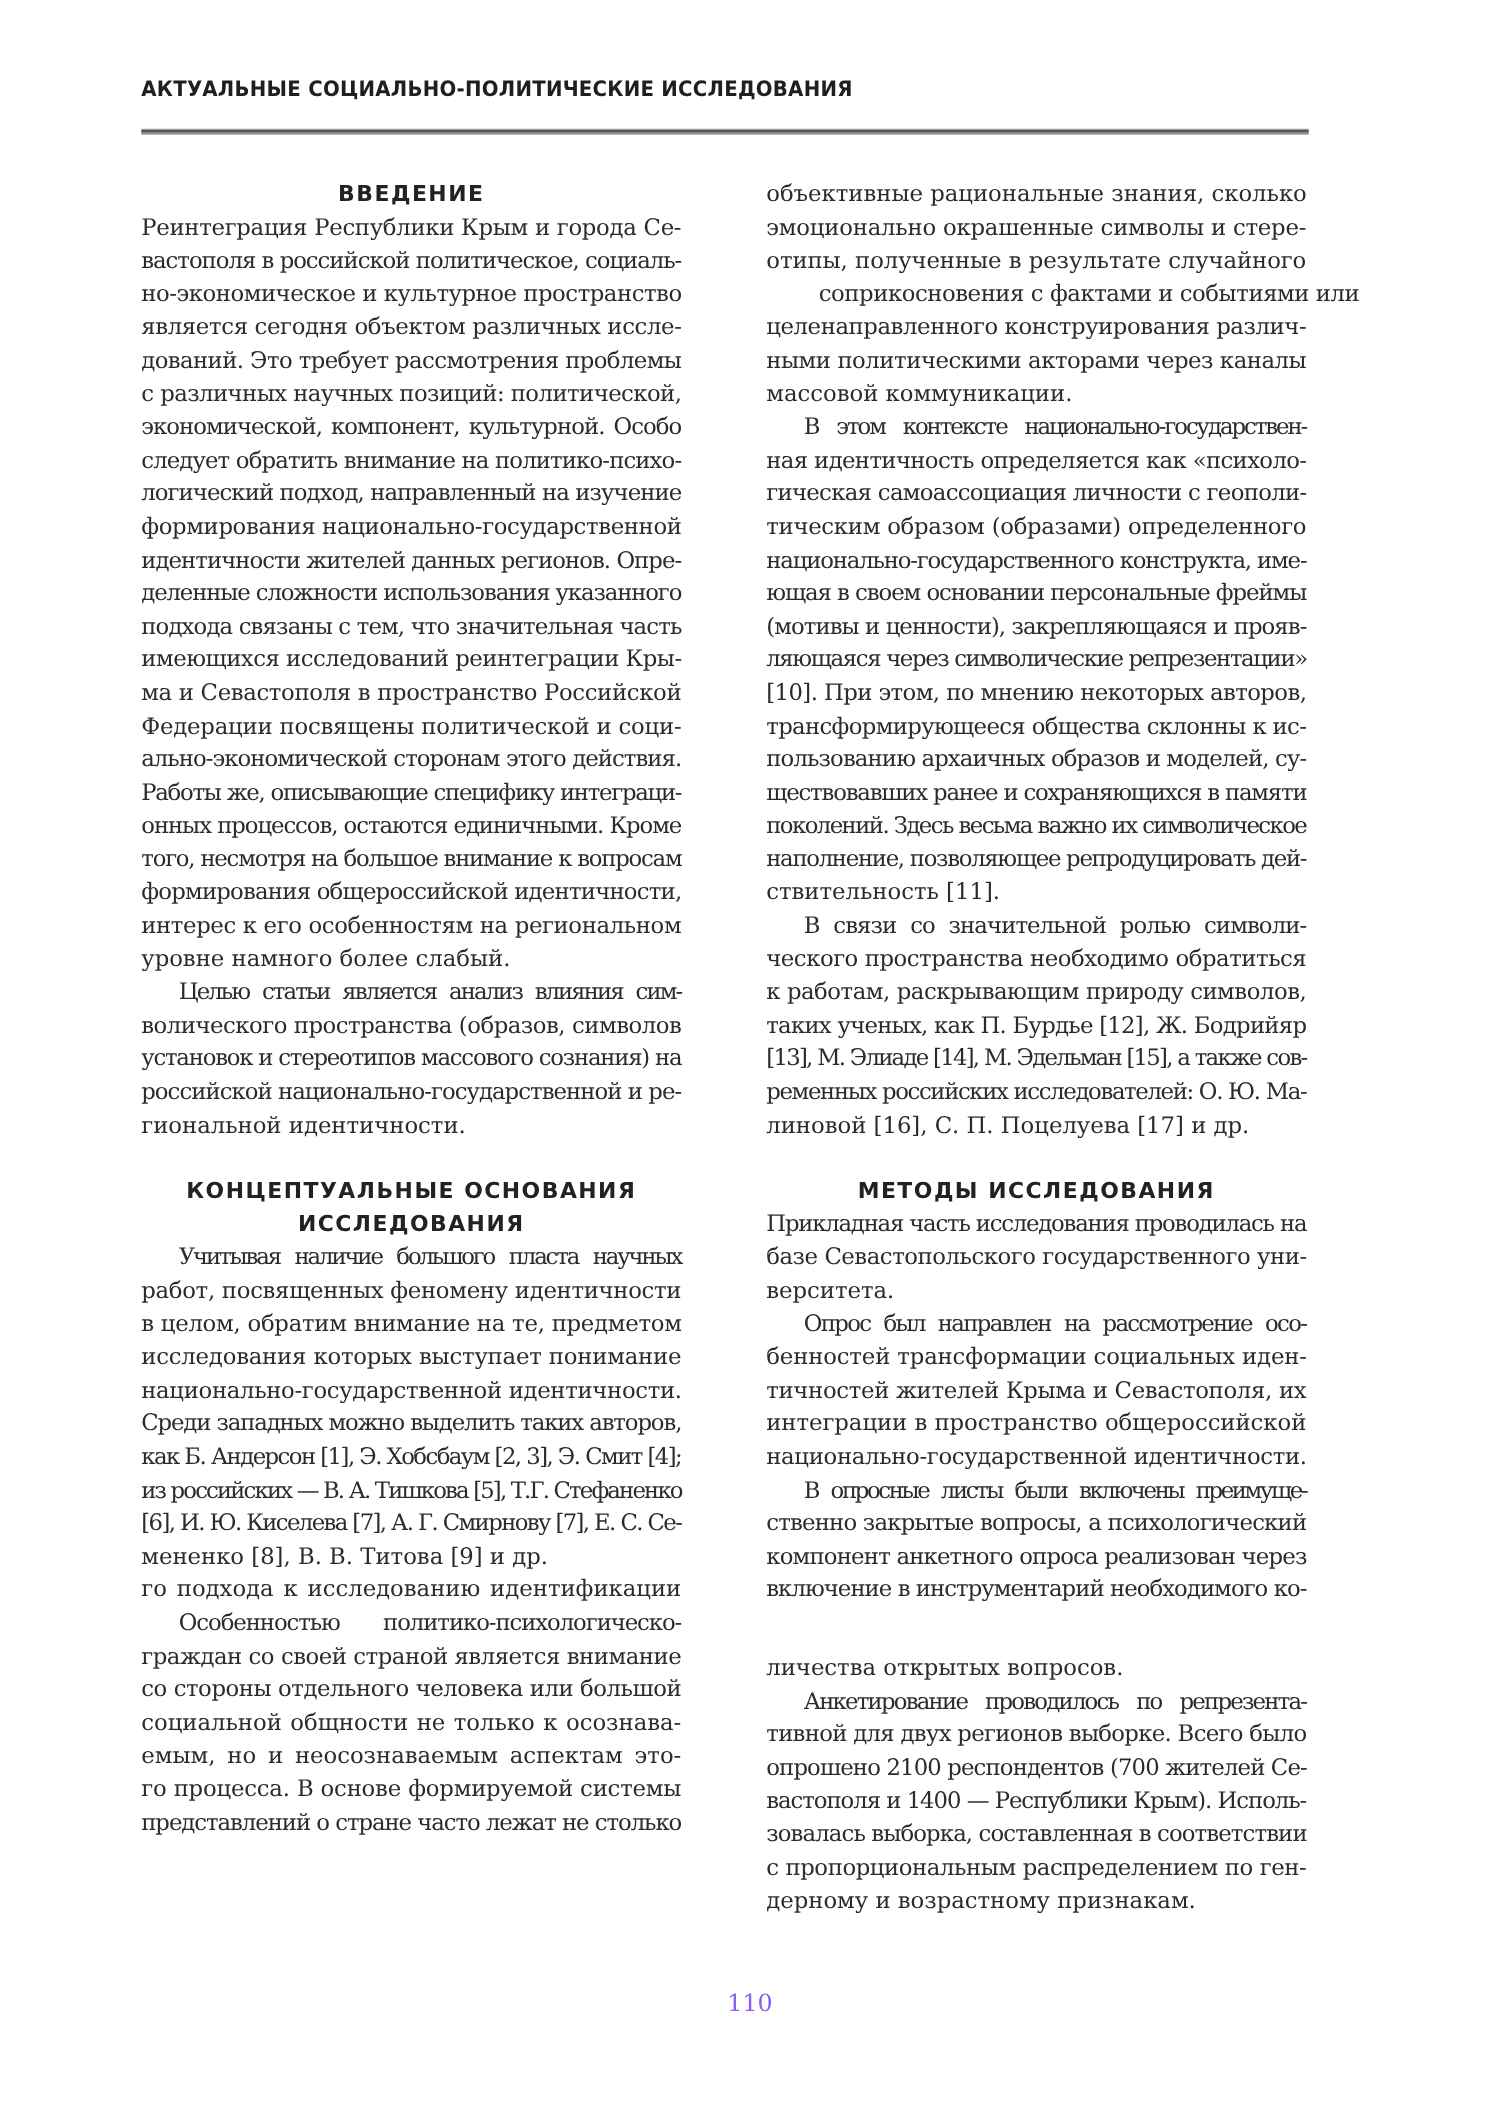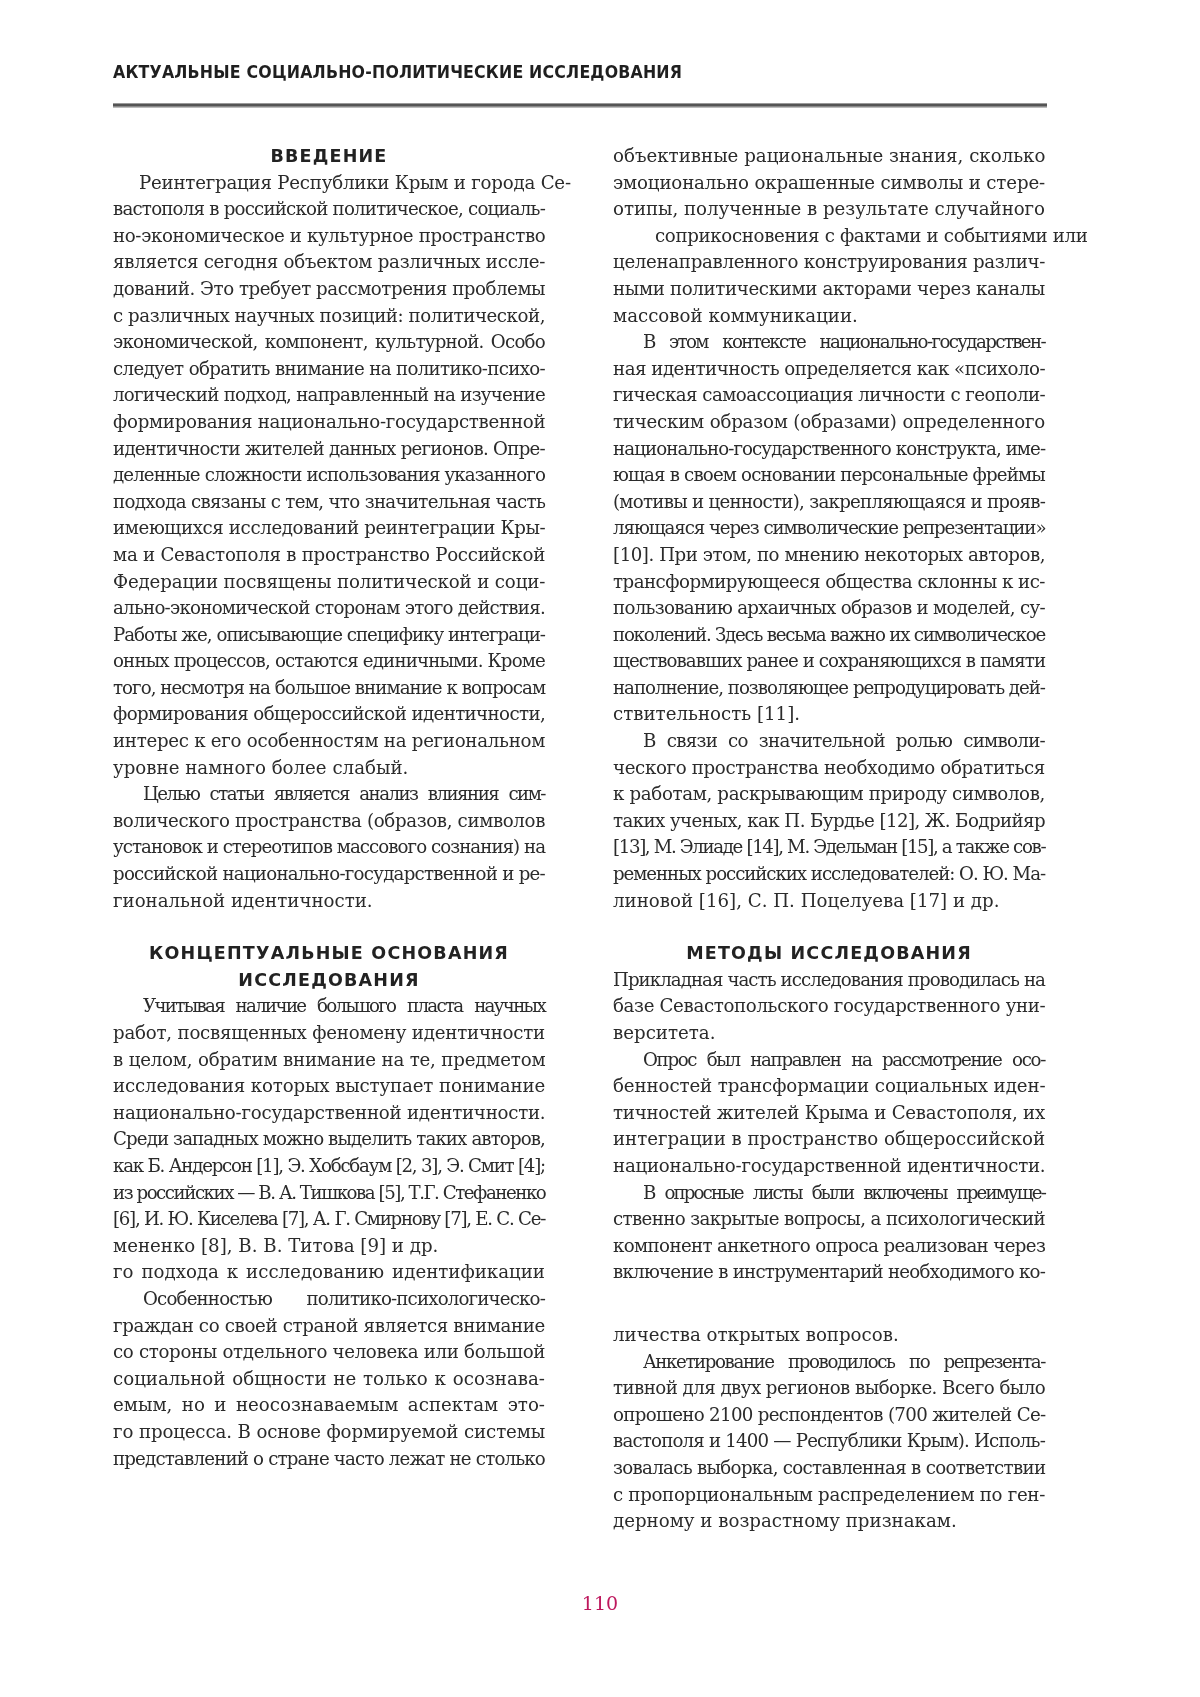--- a/index.html
+++ b/index.html
@@ -25,33 +25,33 @@
     font-family: "DejaVu Sans", sans-serif; font-weight: bold;
     font-size: 17.5px; letter-spacing: 1.2px; text-align: center;
     line-height: 26.6px; color: #222;
   }
   .line { display: block; white-space: nowrap; text-align: justify; text-align-last: justify; }
   .line.last { text-align-last: left; }
   .line.indent { padding-left: 30px; }
   .gap { height: 26px; }
   .page-number {
     position: absolute; top: 1592px; left: 0; width: 1200px; text-align: center;
-    font-family: "DejaVu Serif", serif; font-size: 19px; color: #be185d;
+    font-family: "DejaVu Serif", serif; font-size: 19px; color: #8b5cf6;
   }
 </style>
 </head>
 <body>
 
 <div class="running-head">АКТУАЛЬНЫЕ СОЦИАЛЬНО-ПОЛИТИЧЕСКИЕ ИССЛЕДОВАНИЯ</div>
 <div class="rule"></div>
 
 <div class="col left">
   <div class="heading">ВВЕДЕНИЕ</div>
   <div>
-      <span class="line" style="display: block; letter-spacing: -0.219512px; margin-left: 26px;">Реинтеграция Республики Крым и города Се-</span>
+      <span class="line" style="display: block; letter-spacing: -0.219512px;">Реинтеграция Республики Крым и города Се-</span>
       <span class="line" style="display: block; letter-spacing: -0.8px;">вастополя в российской политическое, социаль-</span>
       <span class="line" style="display: block; letter-spacing: -0.357143px;">но-экономическое и культурное пространство</span>
       <span class="line" style="display: block; letter-spacing: -0.261905px;">является сегодня объектом различных иссле-</span>
       <span class="line" style="display: block; letter-spacing: -0.452381px;">дований. Это требует рассмотрения проблемы</span>
       <span class="line" style="display: block; letter-spacing: -0.428571px;">с различных научных позиций: политической,</span>
       <span class="line" style="display: block; letter-spacing: -0.75px;">экономической, компонент, культурной. Особо</span>
       <span class="line" style="display: block; letter-spacing: -0.681818px;">следует обратить внимание на политико-психо-</span>
       <span class="line" style="display: block; letter-spacing: -0.72093px;">логический подход, направленный на изучение</span>
       <span class="line" style="display: block; letter-spacing: -0.275px;">формирования национально-государственной</span>
       <span class="line" style="display: block; letter-spacing: -0.744186px;">идентичности жителей данных регионов. Опре-</span>
@@ -119,22 +119,22 @@
       <span class="line" style="display: block; letter-spacing: -0.488372px;">ная идентичность определяется как «психоло-</span>
       <span class="line" style="display: block; letter-spacing: -0.534884px;">гическая самоассоциация личности с геополи-</span>
       <span class="line" style="display: block; letter-spacing: -0.219512px;">тическим образом (образами) определенного</span>
       <span class="line" style="display: block; letter-spacing: -0.911111px;">национально-государственного конструкта, име-</span>
       <span class="line" style="display: block; letter-spacing: -0.833333px;">ющая в своем основании персональные фреймы</span>
       <span class="line" style="display: block; letter-spacing: -0.727273px;">(мотивы и ценности), закрепляющаяся и прояв-</span>
       <span class="line" style="display: block; letter-spacing: -1.06977px;">ляющаяся через символические репрезентации»</span>
       <span class="line" style="display: block; letter-spacing: -0.454545px;">[10]. При этом, по мнению некоторых авторов,</span>
       <span class="line" style="display: block; letter-spacing: -0.512195px;">трансформирующееся общества склонны к ис-</span>
       <span class="line" style="display: block; letter-spacing: -0.681818px;">пользованию архаичных образов и моделей, су-</span>
+      <span class="line" style="display: block; letter-spacing: -0.930233px;">ществовавших ранее и сохраняющихся в памяти</span>
       <span class="line" style="display: block; letter-spacing: -1.23913px;">поколений. Здесь весьма важно их символическое</span>
-      <span class="line" style="display: block; letter-spacing: -0.930233px;">ществовавших ранее и сохраняющихся в памяти</span>
       <span class="line" style="display: block; letter-spacing: -1.02273px;">наполнение, позволяющее репродуцировать дей-</span>
       <span class="line last" style="display: block;">ствительность [11].</span>
     </div>
   <div>
       <span class="line indent" style="display: block; letter-spacing: -0.710526px;">В связи со значительной ролью символи-</span>
       <span class="line" style="display: block; letter-spacing: -0.357143px;">ческого пространства необходимо обратиться</span>
       <span class="line" style="display: block; letter-spacing: -0.365854px;">к работам, раскрывающим природу символов,</span>
       <span class="line" style="display: block; letter-spacing: -0.577778px;">таких ученых, как П. Бурдье [12], Ж. Бодрийяр</span>
       <span class="line" style="display: block; letter-spacing: -1.36538px;">[13], М. Элиаде [14], М. Эдельман [15], а также сов-</span>
       <span class="line" style="display: block; letter-spacing: -1.06667px;">ременных российских исследователей: О. Ю. Ма-</span>

